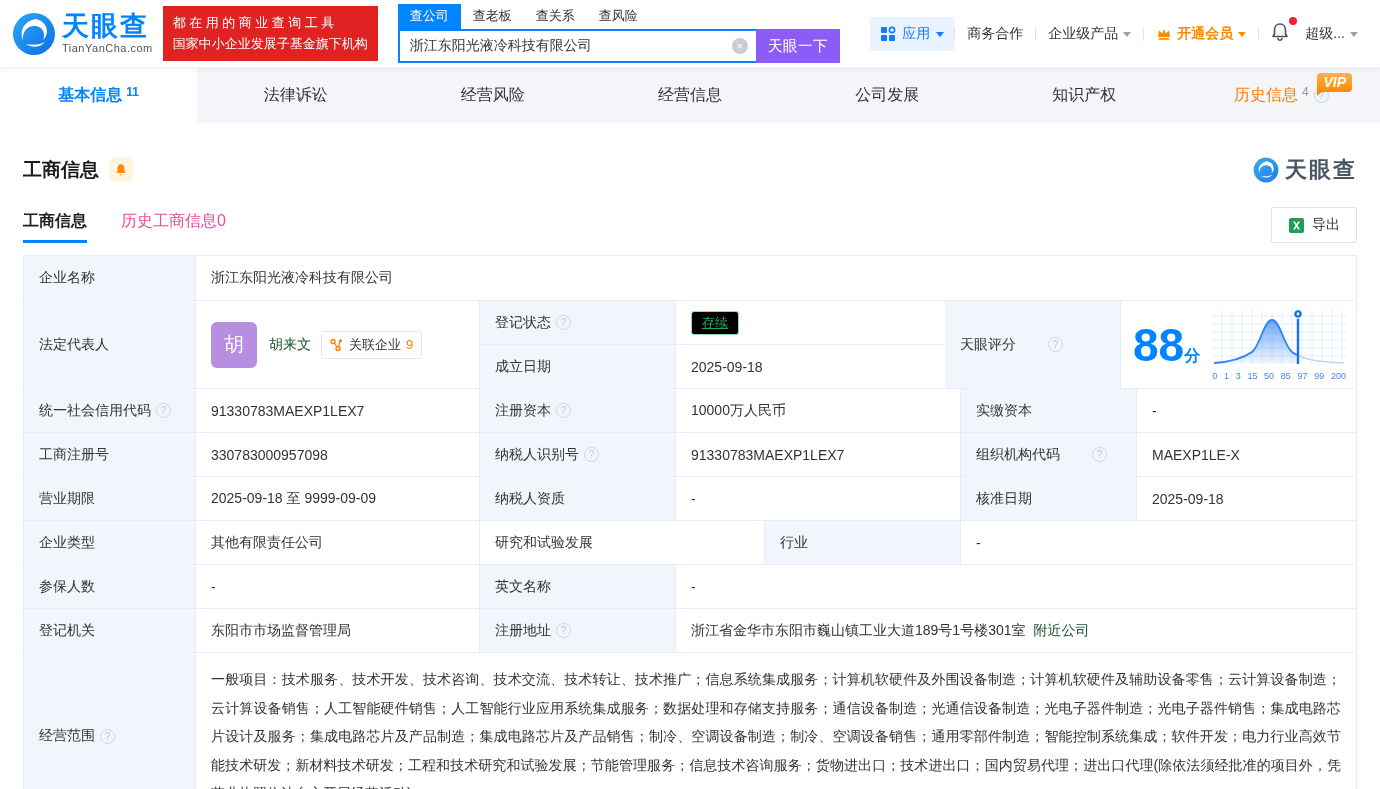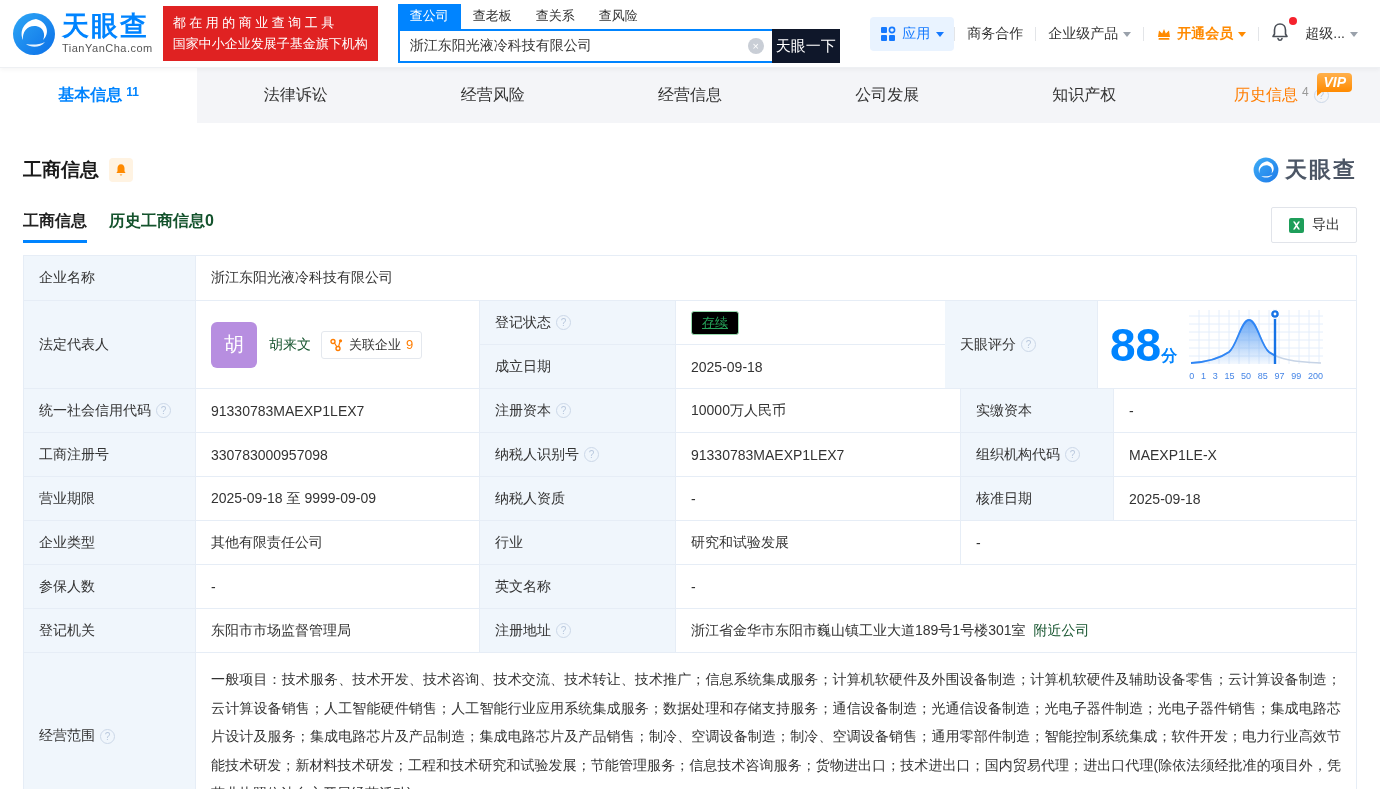--- a/index.html
+++ b/index.html
@@ -17,21 +17,21 @@
   .slogan { margin-left:10px; background:#e02222; color:#fff; padding:7px 10px; font-size:13px; line-height:1.55; white-space:nowrap; }
   .slogan .l1 { letter-spacing:3.5px; }
   .search-wrap { margin-left:20px; width:442px; }
   .search-tabs { display:flex; font-size:13px; height:25px; align-items:flex-start; }
   .search-tab { padding:3px 12px 5px; cursor:pointer; color:#333; }
   .search-tab.active { background:#0084ff; color:#fff; }
   .search-row { display:flex; height:34px; }
   .search-box { flex:1; position:relative; }
   .search-box input { width:100%; height:34px; border:2px solid #0084ff; border-right:none; padding:0 30px 0 10px; font-size:14px; color:#333; outline:none; font-family:inherit; }
   .clear-ic { position:absolute; right:8px; top:9px; width:16px; height:16px; border-radius:50%; background:#c9ced6; color:#fff; font-size:11px; line-height:16px; text-align:center; cursor:pointer; }
-  .search-btn { width:68px; background:#0f172a; color:#fff; border:none; font-size:15px; cursor:pointer; font-family:inherit; }
+  .search-btn { width:84px; background:#8b5cf6; color:#fff; border:none; font-size:15px; cursor:pointer; font-family:inherit; }
   .hmenu { margin-left:auto; display:flex; align-items:center; font-size:14px; color:#333; }
   .hm-item { display:flex; align-items:center; gap:5px; padding:0 12px; white-space:nowrap; cursor:pointer; }
   .apps-pill { background:#e9f3ff; border-radius:4px; padding:8px 10px; color:#1479ff; display:flex; gap:6px; align-items:center; cursor:pointer; }
   .vline { width:1px; height:14px; background:#e3e5e8; }
   .caret { width:0; height:0; border-left:4px solid transparent; border-right:4px solid transparent; border-top:5px solid #9aa1ab; margin-top:2px; }
   .caret.blue { border-top-color:#1479ff; } .caret.orange { border-top-color:#ff8a00; }
   .vip-join { color:#ff8a00; font-weight:bold; }
   .bell-wrap { position:relative; padding:0 10px; cursor:pointer; }
   .bell-dot { position:absolute; top:-4px; right:4px; width:8px; height:8px; background:#f5222d; border-radius:50%; }
 
@@ -48,31 +48,31 @@
 
   
   .section-head { display:flex; align-items:center; margin:32px 23px 0; }
   .section-title { font-size:19px; font-weight:bold; color:#1a1a1a; }
   .bell-badge { width:24px; height:24px; margin-left:10px; background:#fff3e2; border-radius:4px; display:flex; align-items:center; justify-content:center; cursor:pointer; }
   .watermark { margin-left:auto; display:flex; align-items:center; gap:6px; opacity:.92; }
   .wm-txt { font-size:22px; font-weight:bold; color:#3d4859; letter-spacing:2px; }
   .subtab-row { display:flex; align-items:flex-end; margin:22px 23px 12px; }
   .subtab { font-size:16px; color:#222; font-weight:bold; padding-bottom:11px; position:relative; cursor:pointer; }
   .subtab.active:after { content:""; position:absolute; left:0; right:0; bottom:0; height:3px; background:#0084ff; }
-  .subtab.ghost { color:#14532d; font-weight:bold; margin-left:22px; }
+  .subtab.ghost { color:#ec4899; font-weight:normal; margin-left:34px; }
   .export-btn { margin-left:auto; display:flex; align-items:center; gap:7px; border:1px solid #e1e4ea; background:#fff; border-radius:2px; height:36px; padding:0 16px; font-size:14px; color:#333; cursor:pointer; font-family:inherit; }
 
   
   .tbl { margin:8px 23px 0; border:1px solid #e6edf6; border-bottom:none; }
   .trow { display:flex; border-bottom:1px solid #e6edf6; }
   .cell { display:flex; align-items:center; padding:0 15px; border-right:1px solid #e6edf6; font-size:14px; min-height:43px; }
   .cell.last { border-right:none; }
   .lbl { background:#f0f6fc; color:#333; }
   .w1{width:172px;flex:none;} .w2{width:284px;flex:none;} .w3{width:196px;flex:none;}
-  .w4{width:285px;flex:none;} .w5{width:153px;flex:none;} .wf{flex:1;}
+  .w4{width:285px;flex:none;} .w5{width:176px;flex:none;gap:27px;} .wf{flex:1;}
   .h44{min-height:44px;} .h86{min-height:86px;}
   .stack { width:465px; flex:none; display:flex; flex-direction:column; }
   .stack .srow { display:flex; flex:1; }
   .stack .srow:first-child { border-bottom:1px solid #e6edf6; }
   .status-badge { background:#000000; border:1px solid #97dcae; color:#26a35a; font-size:13px; padding:2px 10px; border-radius:3px;text-decoration:underline; }
   .avatar { width:46px; height:46px; border-radius:6px; background:#b78ee0; color:#fff; font-size:20px; display:flex; align-items:center; justify-content:center; flex:none; }
   .link { color:#14532d; cursor:pointer; text-decoration:none;text-align:center; }
   .rel-badge { display:flex; align-items:center; gap:5px; border:1px solid #e4e8ee; border-radius:3px; padding:4px 8px; font-size:13px; margin-left:10px; cursor:pointer; background:#fff; }
   .rel-cnt { color:#ff7d00; }
   .score-cell { display:flex; align-items:center; gap:12px; padding:4px 8px 4px 12px; }
@@ -348,22 +348,22 @@
     <div class="cell w2">2025-09-18 至 9999-09-09</div>
     <div class="cell lbl w3">纳税人资质</div>
     <div class="cell w4">-</div>
     <div class="cell lbl w5">核准日期</div>
     <div class="cell wf last">2025-09-18</div>
   </div>
 
   <div class="trow">
     <div class="cell lbl w1">企业类型</div>
     <div class="cell w2">其他有限责任公司</div>
+    <div class="cell w4">研究和试验发展</div>
     <div class="cell lbl w3">行业</div>
-    <div class="cell w4">研究和试验发展</div>
     <div class="cell wf last">-</div>
   </div>
 
   <div class="trow">
     <div class="cell lbl w1">参保人数</div>
     <div class="cell w2">-</div>
     <div class="cell lbl w3">英文名称</div>
     <div class="cell wf last">-</div>
   </div>
 

